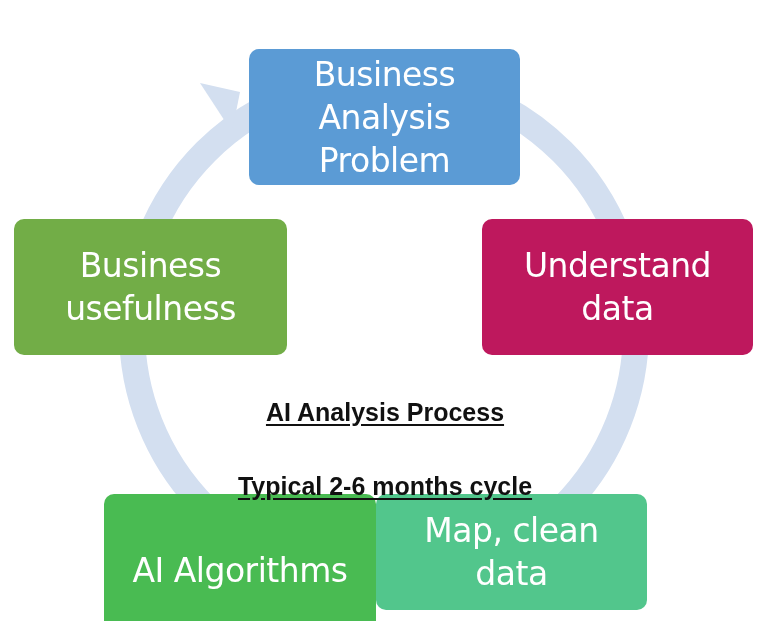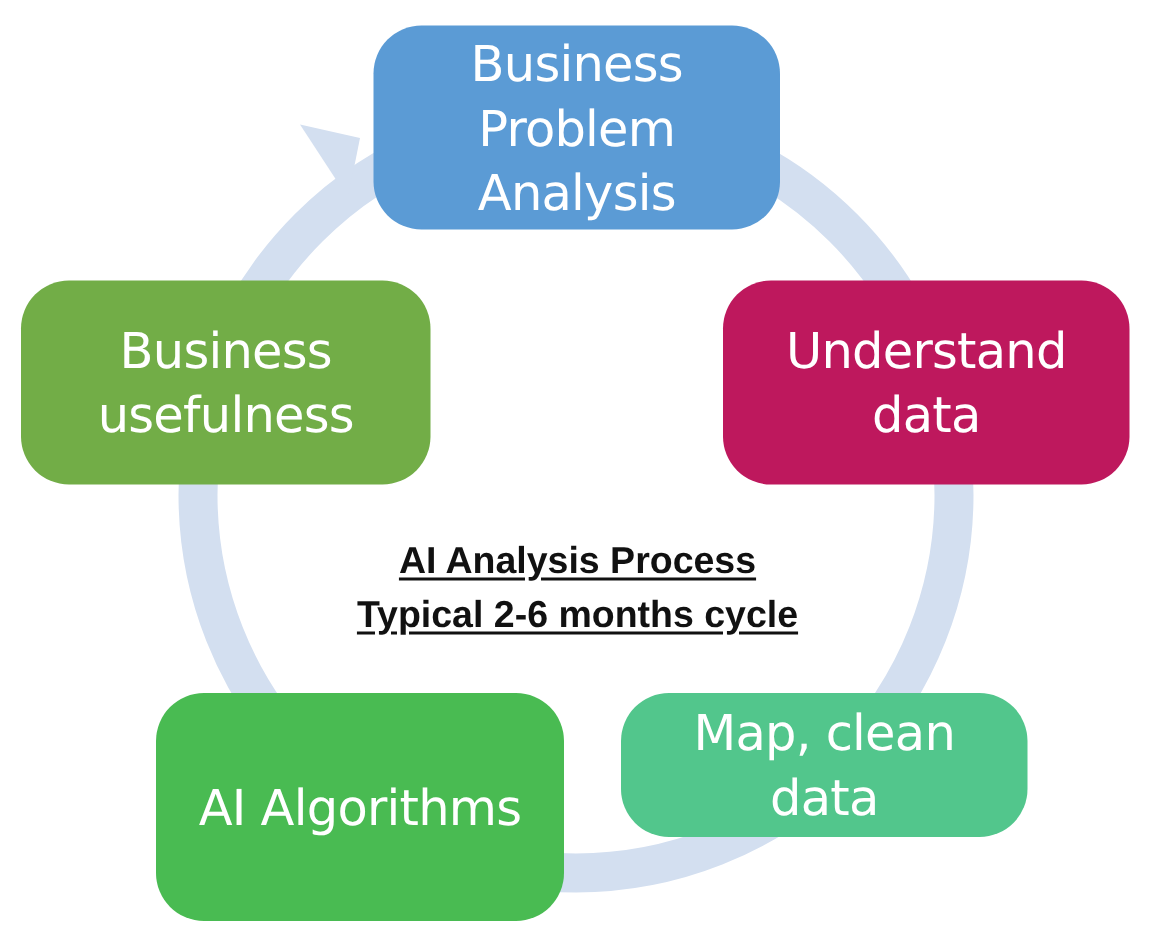--- a/index.html
+++ b/index.html
@@ -1,46 +1,46 @@
 <!DOCTYPE html>
 <html><head>
 <meta charset="utf-8">
 <style>
   html, body { margin:0; padding:0; background:#ffffff; }
   body { width:768px; height:621px; position:relative; overflow:hidden;
          font-family:"Liberation Sans", "DejaVu Sans", sans-serif; }
   #ring { position:absolute; left:0; top:0; width:768px; height:621px; }
-  .node { position:absolute; box-sizing:border-box; border-radius:32px;
+  .node { position:absolute; box-sizing:border-box; border-radius:10px;
           display:flex; align-items:center; justify-content:center; text-align:center;
           color:#ffffff; font-size:33px; line-height:43px; padding:0 10px;
-          font-family:"DejaVu Sans", sans-serif; letter-spacing:-0.5px; }
+          font-family:"DejaVu Sans", sans-serif; letter-spacing:-0.5px;margin-top:32px; }
   .node span { display:block; }
   #n0 { left:249px; top:17px;  width:271px; height:136px; }
   #n1 { left:482px; top:187px; width:271px; height:136px; }
-  #n2 { left:414px; top:462px; width:271px; height:96px; }
+  #n2 { left:376px; top:462px; width:271px; height:116px; }
   #n3 { left:104px; top:462px; width:272px; height:152px; }
   #n4 { left:14px;  top:187px; width:273px; height:136px; }
   .center { position:absolute; left:180px; top:356px; width:410px; text-align:center;
             font-family:"Liberation Sans", sans-serif; font-weight:bold; color:#111111;
             font-size:25px; line-height:36px; }
-  .center div { text-decoration:underline; text-underline-offset:3px; }
+  .center div { text-decoration:underline; text-underline-offset:3px;margin-top:38px; }
 </style>
 </head>
 <body>
 
 <svg id="ring" viewBox="0 0 768 621">
   <circle cx="384" cy="330" r="252" fill="none" stroke="#d3dff0" stroke-width="26"></circle>
   <polygon points="200,83 240,92 232,132" fill="#d3dff0"></polygon>
 </svg>
 
 <div class="node" id="n0" style="background: rgb(91, 155, 213);">
   <div>
       <span>Business</span>
+      <span>Analysis</span>
       <span>Problem</span>
-      <span>Analysis</span>
     </div>
 </div>
 <div class="node" id="n1" style="background: #be185d;">
   <div>
       <span>Understand</span>
       <span>data</span>
     </div>
 </div>
 <div class="node" id="n2" style="background: rgb(82, 198, 140);">
   <div>

